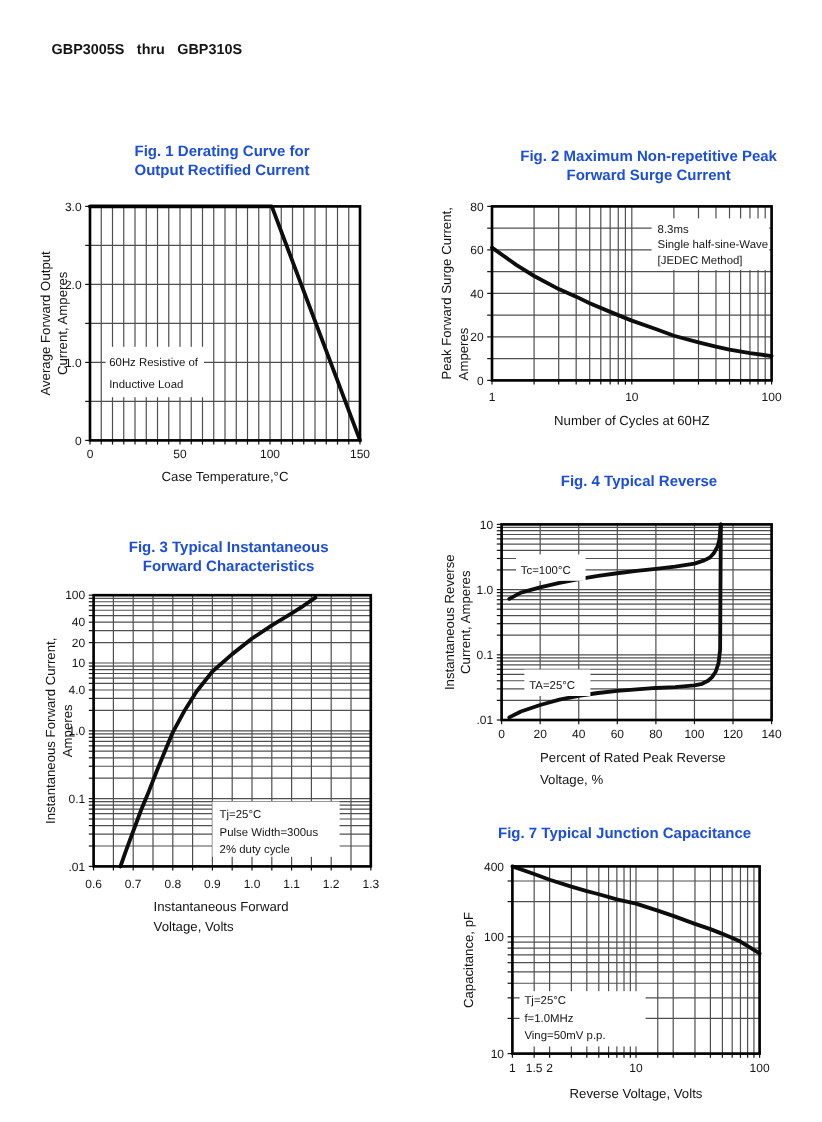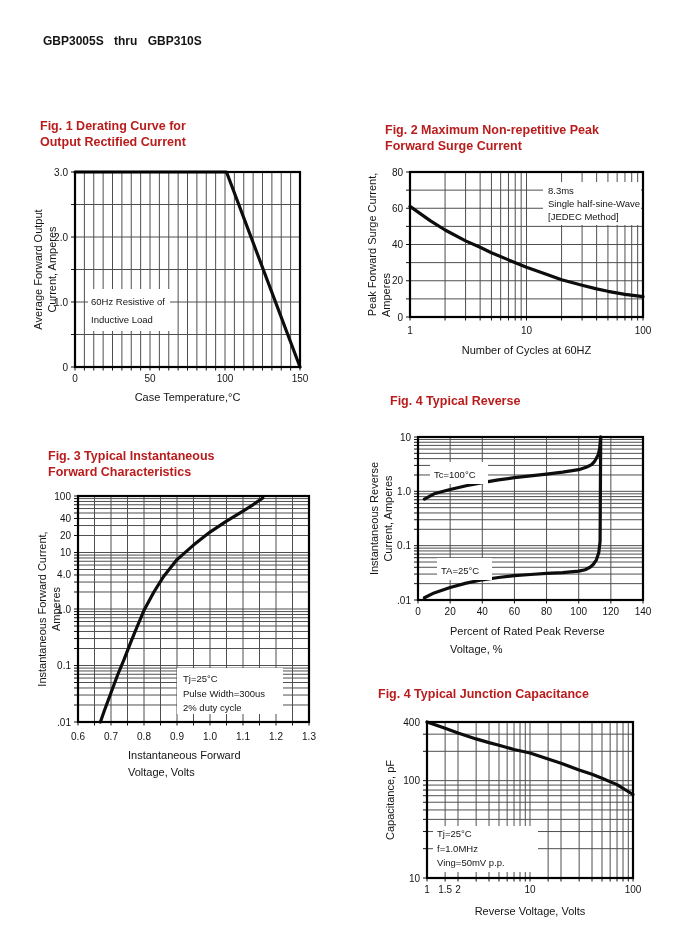--- a/index.html
+++ b/index.html
@@ -2,21 +2,21 @@
 <html><head>
 <meta charset="utf-8">
 <style>
   html,body{margin:0;padding:0;background:#fff;}
   body{width:685px;height:935px;position:relative;font-family:"Liberation Sans",sans-serif;color:#111;}
   .page{position:absolute;left:0;top:0;width:685px;height:935px;background:#ffffff;overflow:hidden;}
   .hdr-line1{position:absolute;left:43px;top:12px;white-space:nowrap;}
   .hdr-title{font-weight:bold;font-size:15.5px;letter-spacing:0.2px;word-spacing:2px;color:#141414;}
   .hdr-note{font-size:10.5px;margin-left:7px;color:#1a1a1a;}
   .hdr-sub{position:absolute;left:43px;top:34px;font-weight:bold;font-size:12px;word-spacing:7px;color:#141414;}
-  .ftitle{position:absolute;text-align:left;font-weight:bold;font-size:12.5px;line-height:16px;color:#b91c1c;}
+  .ftitle{position:absolute;text-align:center;font-weight:bold;font-size:12.5px;line-height:16px;color:#1d4ed8;}
   svg.chart{position:absolute;overflow:visible;}
 </style>
 </head>
 <body>
 
 <div class="page">
 
   <div class="hdr-sub">GBP3005S thru GBP310S</div>
 
   <div class="ftitle" style="left:40px;top:118px;width:290px">
@@ -103,21 +103,21 @@
       <text x="272" y="222" font-size="10" fill="#141414" text-anchor="middle" font-family="&quot;Liberation Sans&quot;,sans-serif">150</text>
       <text x="40" y="210.5" font-size="10" fill="#141414" text-anchor="end" font-family="&quot;Liberation Sans&quot;,sans-serif">0</text>
       <text x="40" y="145.50000000000003" font-size="10" fill="#141414" text-anchor="end" font-family="&quot;Liberation Sans&quot;,sans-serif">1.0</text>
       <text x="40" y="80.50000000000001" font-size="10" fill="#141414" text-anchor="end" font-family="&quot;Liberation Sans&quot;,sans-serif">2.0</text>
       <text x="40" y="15.5" font-size="10" fill="#141414" text-anchor="end" font-family="&quot;Liberation Sans&quot;,sans-serif">3.0</text>
       <text x="159.5" y="241" font-size="11" fill="#141414" text-anchor="middle" font-family="&quot;Liberation Sans&quot;,sans-serif">Case Temperature,°C</text>
       <text x="14" y="109.5" font-size="11" fill="#141414" text-anchor="middle" font-family="&quot;Liberation Sans&quot;,sans-serif" transform="rotate(-90 14 109.5)">Average Forward Output</text>
       <text x="28" y="109.5" font-size="11" fill="#141414" text-anchor="middle" font-family="&quot;Liberation Sans&quot;,sans-serif" transform="rotate(-90 28 109.5)">Current, Amperes</text>
     </svg>
 
-  <div class="ftitle" style="left:385px;top:122px;width:285px">
+  <div class="ftitle" style="left:398px;top:122px;width:285px">
     <div>Fig. 2 Maximum Non-repetitive Peak</div>
     <div>Forward Surge Current</div>
   </div>
   <svg id="fig2" class="chart" width="305" height="205" viewBox="0 0 305 205" style="left: 360px; top: 160px;">
       <g>
         <line x1="50" y1="12" x2="50" y2="157" stroke="#4f4f4f" stroke-width="1"></line>
         <line x1="50" y1="157" x2="50" y2="160.5" stroke="#141414" stroke-width="1"></line>
         <line x1="85.0699944948538" y1="12" x2="85.0699944948538" y2="157" stroke="#4f4f4f" stroke-width="1"></line>
         <line x1="85.0699944948538" y1="157" x2="85.0699944948538" y2="160.5" stroke="#141414" stroke-width="1"></line>
         <line x1="105.58462617484068" y1="12" x2="105.58462617484068" y2="157" stroke="#4f4f4f" stroke-width="1"></line>
@@ -436,21 +436,21 @@
       <text x="51" y="69.83333333333334" font-size="10" fill="#141414" text-anchor="end" font-family="&quot;Liberation Sans&quot;,sans-serif">1.0</text>
       <text x="51" y="124.16666666666669" font-size="10" fill="#141414" text-anchor="end" font-family="&quot;Liberation Sans&quot;,sans-serif">0.1</text>
       <text x="51" y="178.5" font-size="10" fill="#141414" text-anchor="end" font-family="&quot;Liberation Sans&quot;,sans-serif">.01</text>
       <text x="90" y="210" font-size="11" fill="#141414" text-anchor="start" font-family="&quot;Liberation Sans&quot;,sans-serif">Percent of Rated Peak Reverse</text>
       <text x="90" y="228" font-size="11" fill="#141414" text-anchor="start" font-family="&quot;Liberation Sans&quot;,sans-serif">Voltage, %</text>
       <text x="18" y="93.5" font-size="11" fill="#141414" text-anchor="middle" font-family="&quot;Liberation Sans&quot;,sans-serif" transform="rotate(-90 18 93.5)">Instantaneous Reverse</text>
       <text x="32" y="93.5" font-size="11" fill="#141414" text-anchor="middle" font-family="&quot;Liberation Sans&quot;,sans-serif" transform="rotate(-90 32 93.5)">Current, Amperes</text>
     </svg>
 
   <div class="ftitle" style="left:378px;top:686px;width:285px">
-    <div>Fig. 4 Typical Junction Capacitance</div>
+    <div>Fig. 7 Typical Junction Capacitance</div>
   </div>
   <svg id="fig5" class="chart" width="292" height="218" viewBox="0 0 292 218" style="left: 370px; top: 710px;">
       <g>
         <line x1="57" y1="12" x2="57" y2="168" stroke="#4f4f4f" stroke-width="1"></line>
         <line x1="57" y1="168" x2="57" y2="171.5" stroke="#141414" stroke-width="1"></line>
         <line x1="75.13739968273516" y1="12" x2="75.13739968273516" y2="168" stroke="#4f4f4f" stroke-width="1"></line>
         <line x1="75.13739968273516" y1="168" x2="75.13739968273516" y2="171.5" stroke="#141414" stroke-width="1"></line>
         <line x1="88.00608955339007" y1="12" x2="88.00608955339007" y2="168" stroke="#4f4f4f" stroke-width="1"></line>
         <line x1="88.00608955339007" y1="168" x2="88.00608955339007" y2="171.5" stroke="#141414" stroke-width="1"></line>
         <line x1="106.14348923612523" y1="12" x2="106.14348923612523" y2="168" stroke="#4f4f4f" stroke-width="1"></line>

